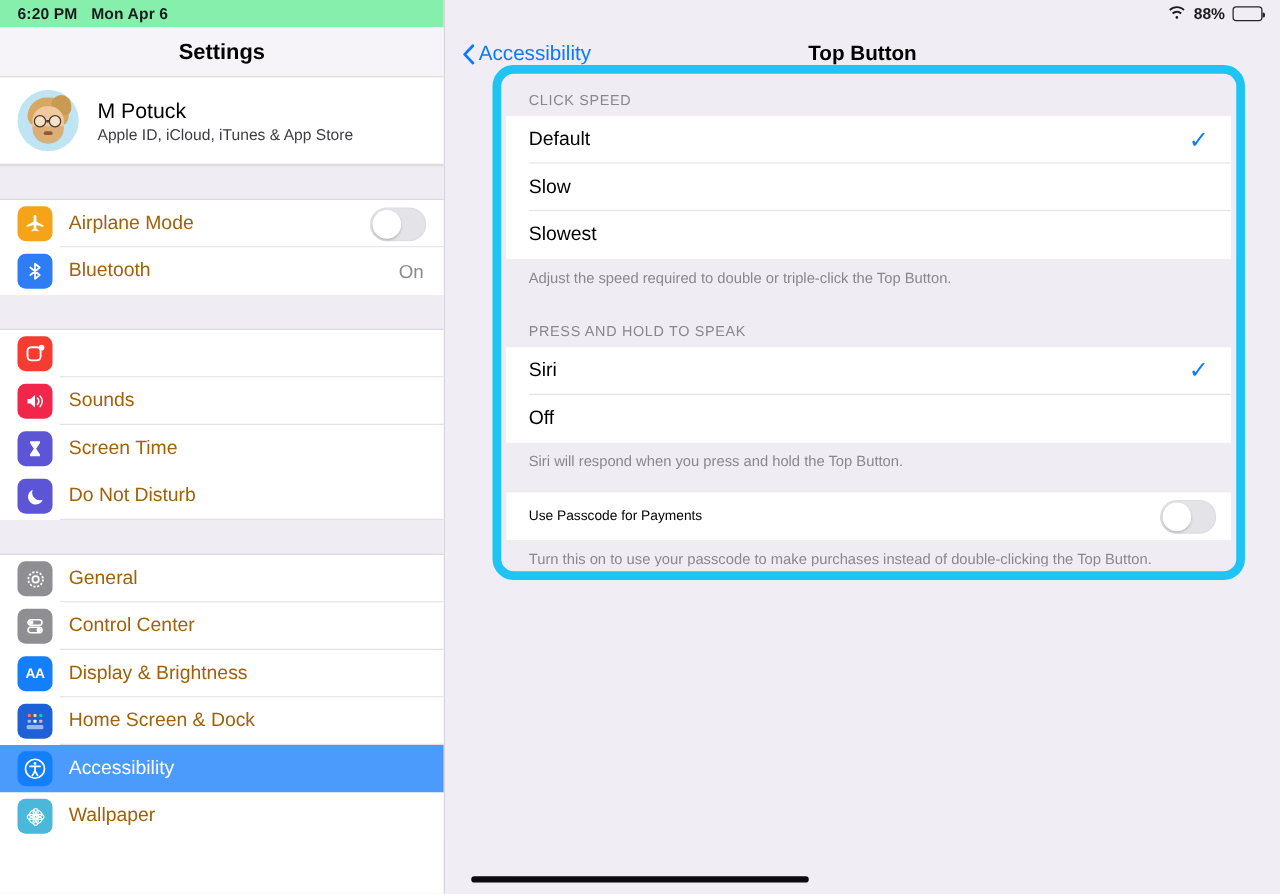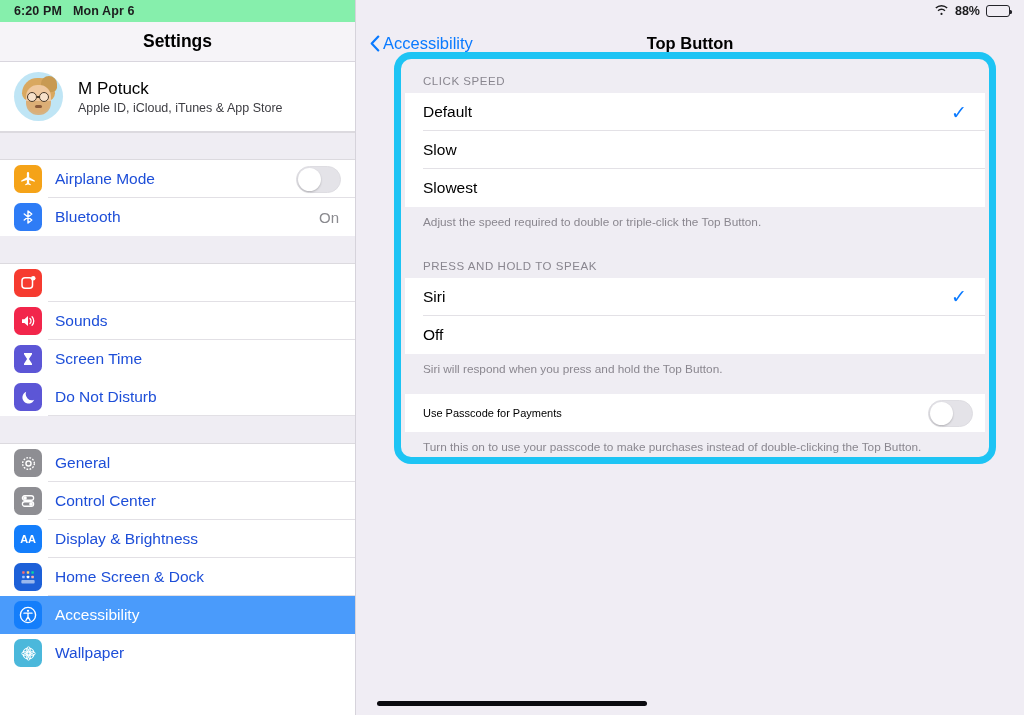--- a/index.html
+++ b/index.html
@@ -59,21 +59,21 @@
     content:""; position: absolute; left: 48px; right: 0; bottom: 0;
     height: 1px; background: #E2E0E5;
   }
   .s-row.last::after { display: none; }
   .s-row .s-icon {
     width: 28px; height: 28px; border-radius: 6.5px;
     flex: 0 0 28px; margin-right: 13px;
     display: flex; align-items: center; justify-content: center;
     color: #fff; position: relative;
   }
-  .s-row .s-label { font-size: 15.5px; color: #1d4ed8; flex: 1; }
+  .s-row .s-label { font-size: 15.5px; color: #a16207; flex: 1; }
   .s-row .s-detail { font-size: 15px; color: #8a8a8f; margin-right: 2px; }
   .s-row.selected { background: #4A9BFB; }
   .s-row.selected .s-label { color: #fff; }
   .s-row.selected::after { background: transparent; }
 
   
   .toggle {
     width: 45px; height: 27px; border-radius: 14px;
     background: #E4E3E8; position: relative; flex: 0 0 45px;
     border: 1px solid #DEDDE2;

